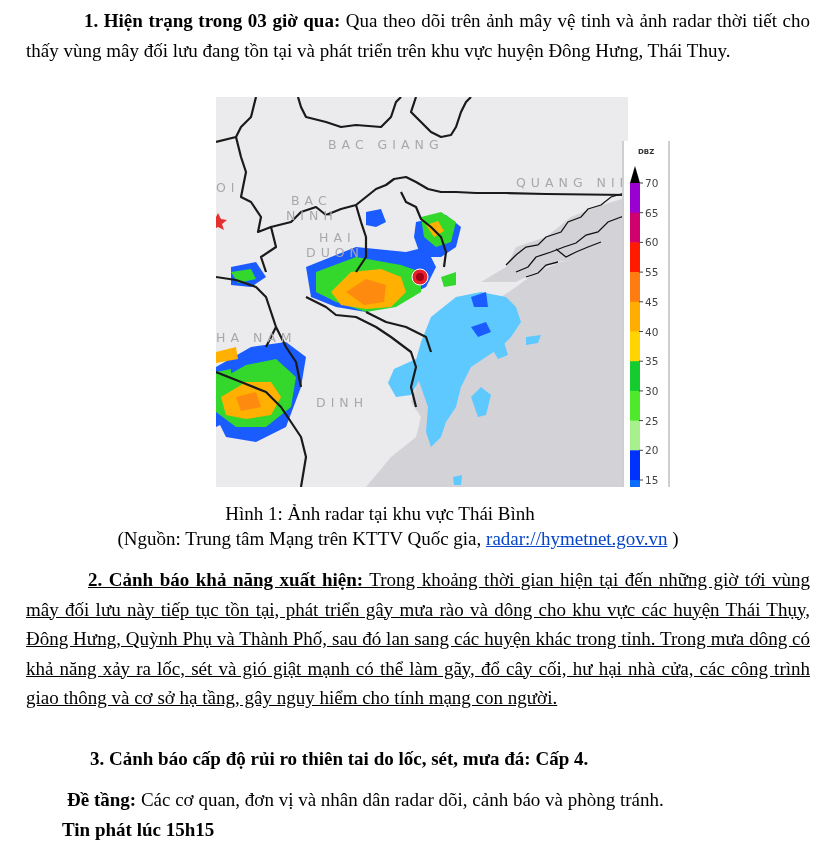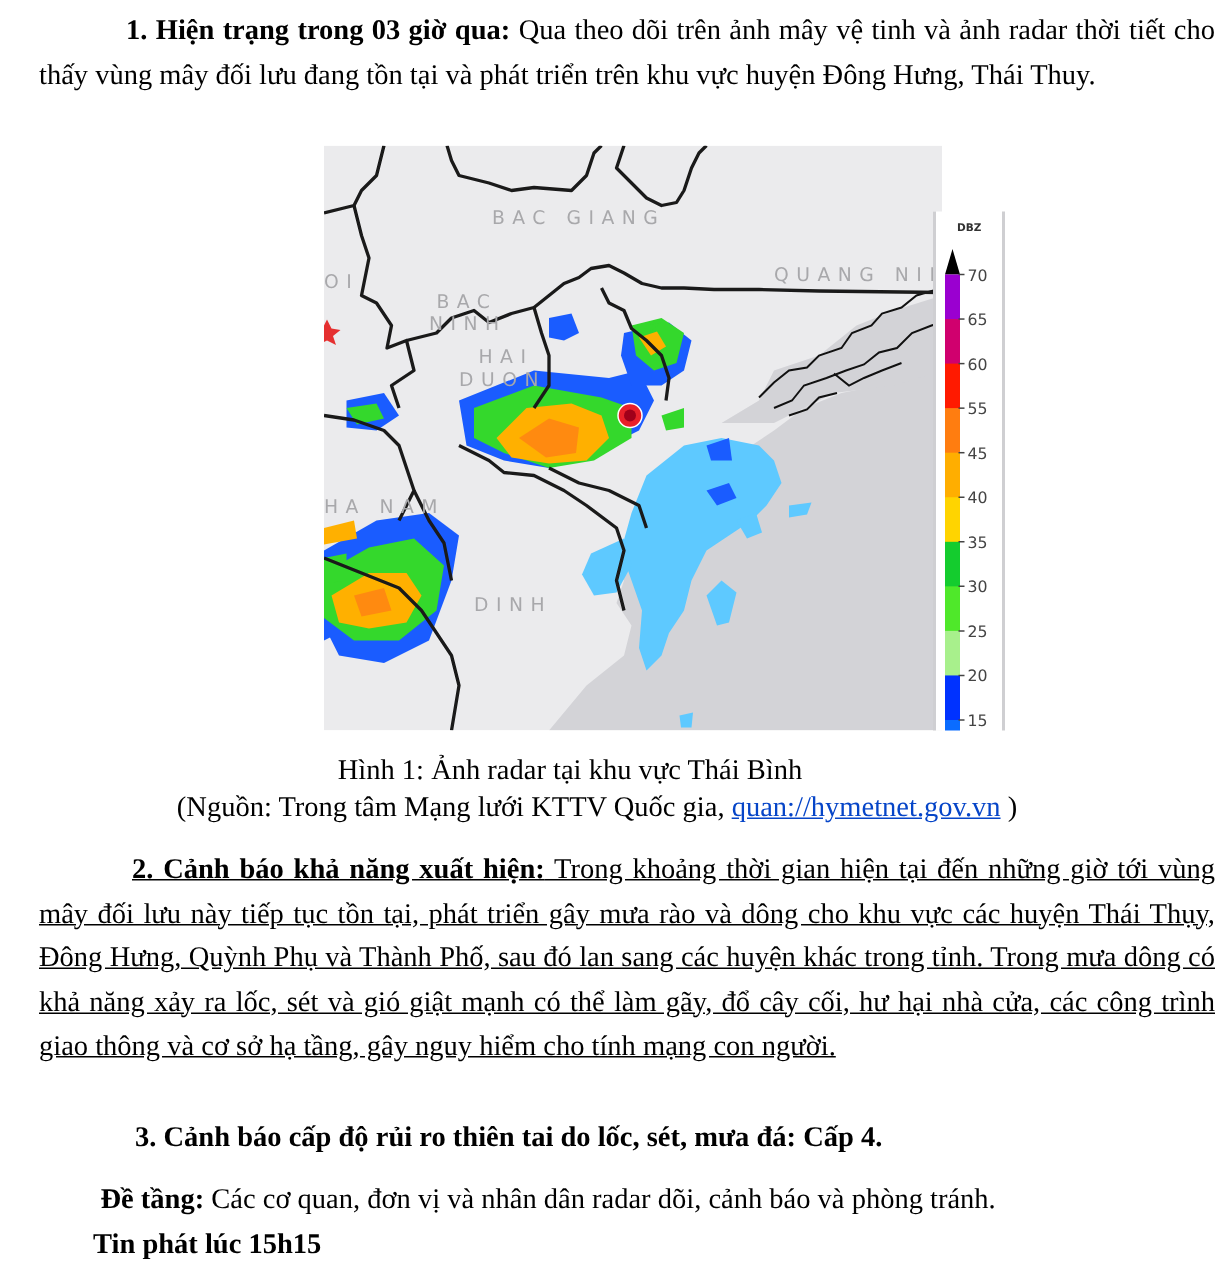--- a/index.html
+++ b/index.html
@@ -158,21 +158,21 @@
           <line x1="15" x2="19" y1="339" y2="339" stroke="#444" stroke-width="1"></line>
           <text x="21" y="343" class="leg-tick">15</text>
           <line x1="15" x2="19" y1="368.7" y2="368.7" stroke="#444" stroke-width="1"></line>
           <text x="21" y="372.7" class="leg-tick">10</text>
         </g>
     </svg>
   </div>
 </div>
 
 <div id="cap1" class="caption">Hình 1: Ảnh radar tại khu vực Thái Bình</div>
-<div id="cap2" class="caption"><span>(Nguồn: Trong tâm Mạng lưới KTTV Quốc gia, </span><a class="link">quan://hymetnet.gov.vn</a><span> )</span></div>
+<div id="cap2" class="caption"><span>(Nguồn: Trung tâm Mạng trên KTTV Quốc gia, </span><a class="link">radar://hymetnet.gov.vn</a><span> )</span></div>
 
 <div id="p2" class="para"><b>2. Cảnh báo khả năng xuất hiện:</b><span> Trong khoảng thời gian hiện tại đến những giờ tới vùng mây đối lưu này tiếp tục tồn tại, phát triển gây mưa rào và dông cho khu vực các huyện Thái Thụy, Đông Hưng, Quỳnh Phụ và Thành Phố, sau đó lan sang các huyện khác trong tỉnh. Trong mưa dông có khả năng xảy ra lốc, sét và gió giật mạnh có thể làm gãy, đổ cây cối, hư hại nhà cửa, các công trình giao thông và cơ sở hạ tầng, gây nguy hiểm cho tính mạng con người.</span></div>
 
 <div id="p3" class="para">3. Cảnh báo cấp độ rủi ro thiên tai do lốc, sét, mưa đá: Cấp 4.</div>
 
 <div id="p4" class="para"><b>Đề tầng:</b><span> Các cơ quan, đơn vị và nhân dân radar dõi, cảnh báo và phòng tránh.</span></div>
 
 <div id="p5" class="para">Tin phát lúc 15h15</div>
 
 </body></html>

